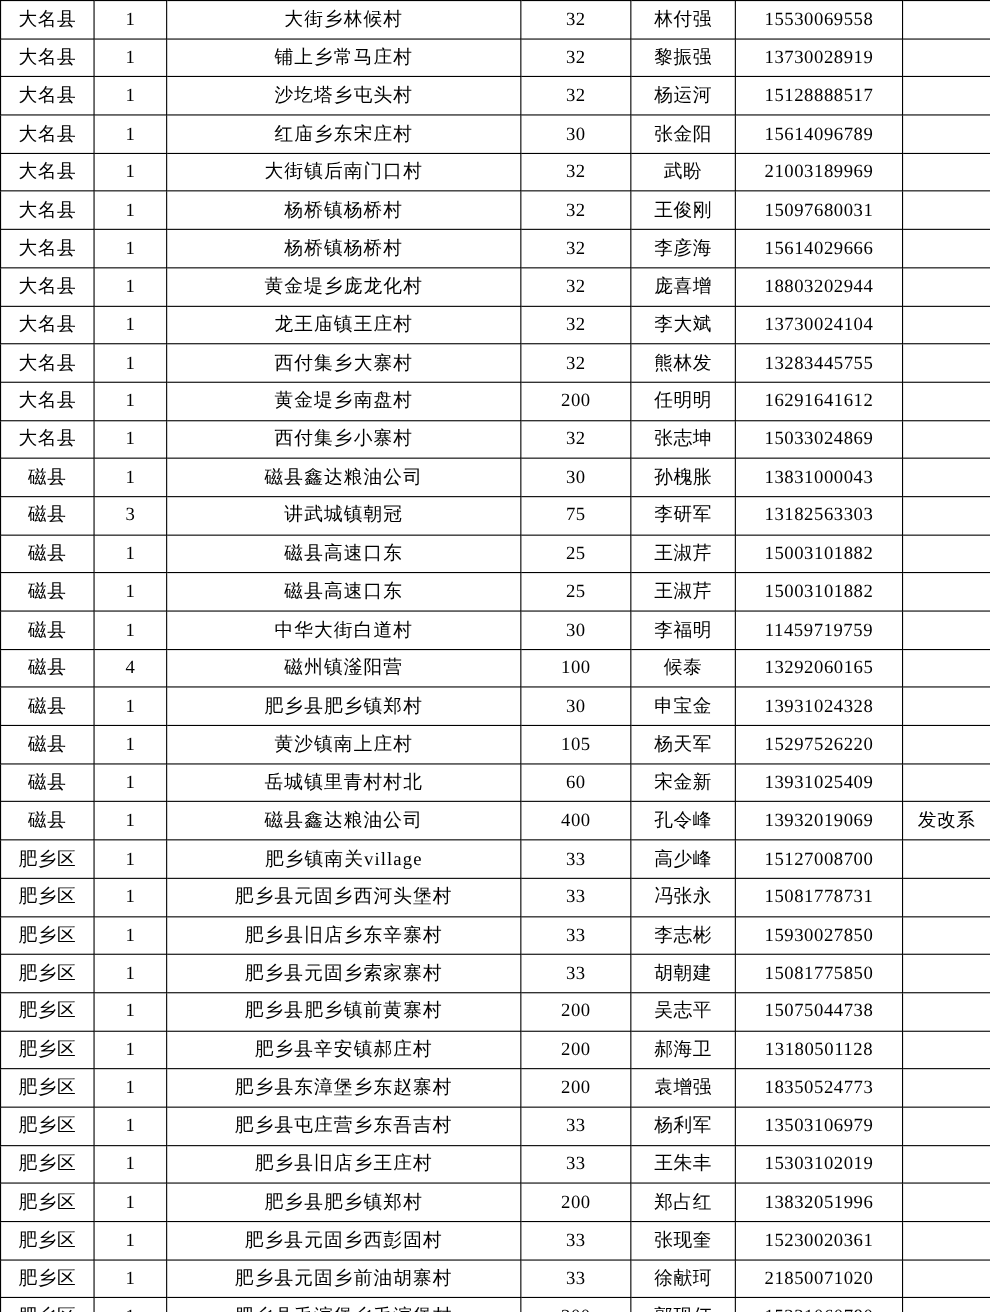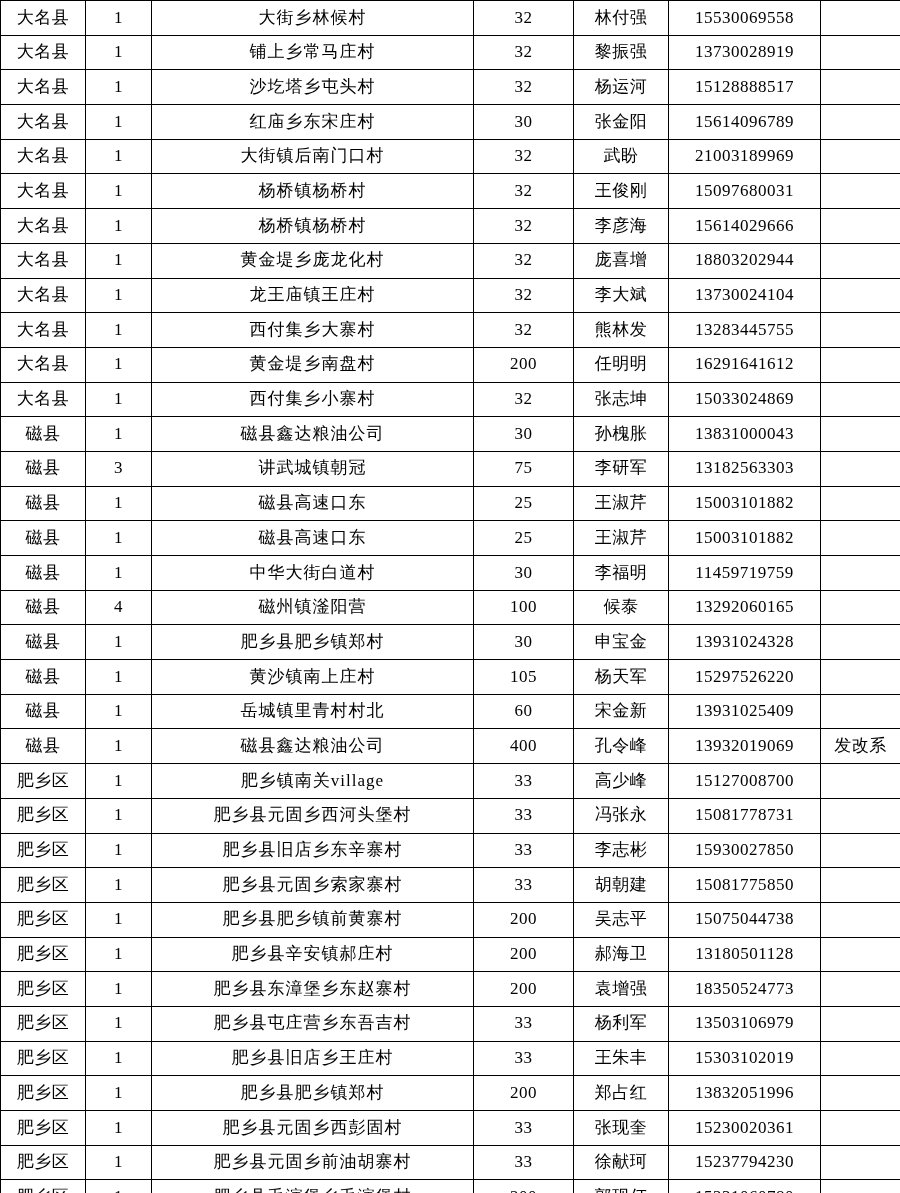--- a/index.html
+++ b/index.html
@@ -357,21 +357,21 @@
           <td class="name">张现奎</td>
           <td class="phone">15230020361</td>
           <td class="note"></td>
         </tr>
         <tr>
           <td class="county">肥乡区</td>
           <td class="count">1</td>
           <td class="place">肥乡县元固乡前油胡寨村</td>
           <td class="qty">33</td>
           <td class="name">徐献珂</td>
-          <td class="phone">15237794230</td>
+          <td class="phone">21850071020</td>
           <td class="note"></td>
         </tr>
         <tr>
           <td class="county">肥乡区</td>
           <td class="count">1</td>
           <td class="place">肥乡县毛演堡乡毛演堡村</td>
           <td class="qty">200</td>
           <td class="name">郭现仃</td>
           <td class="phone">15231060780</td>
           <td class="note"></td>

